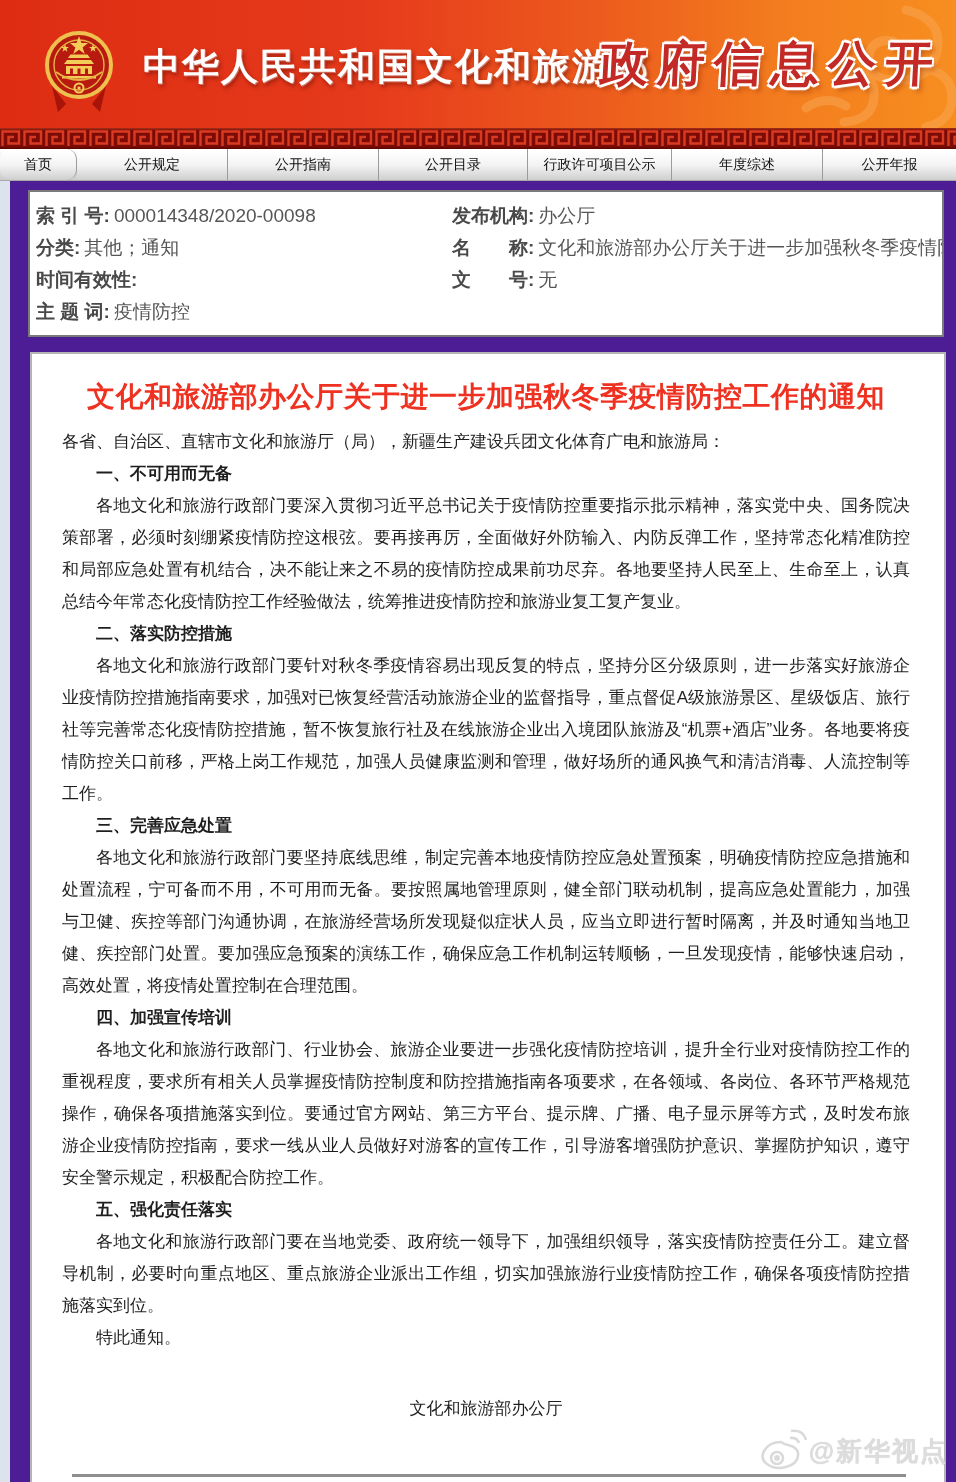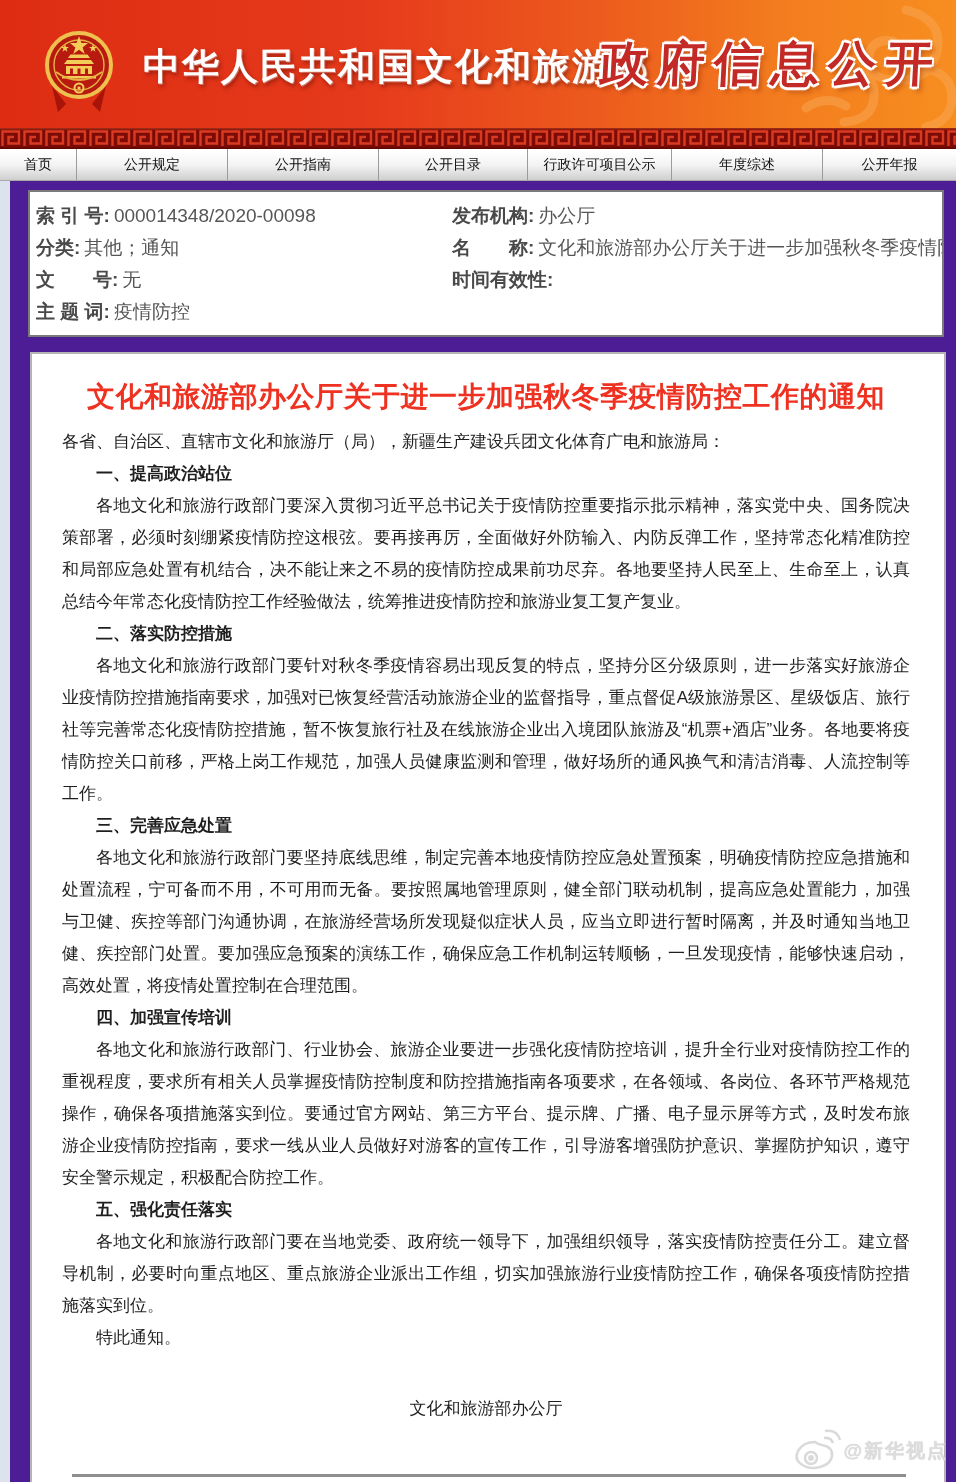--- a/index.html
+++ b/index.html
@@ -23,21 +23,21 @@
 
   
   .meander{position:absolute;top:128px;left:0;width:956px;height:21px;line-height:0;}
 
   
   .nav{position:absolute;top:149px;left:0;width:956px;height:31px;display:flex;
        border-bottom:1px solid #a8a8a8;background:linear-gradient(#ffffff,#cccccc);}
   .tab{display:flex;align-items:center;justify-content:center;font-size:14px;color:#101010;
        background:linear-gradient(#ffffff 8%,#f3f3f3 52%,#cfcfcf 100%);
        border-right:1px solid #9b9b9b;box-sizing:border-box;cursor:pointer;white-space:nowrap;}
-  .tab:nth-child(1){width:77px;}
+  .tab:nth-child(1){width:77px;border-radius:10px;}
   .tab:nth-child(2){width:151px;}
   .tab:nth-child(3){width:151px;}
   .tab:nth-child(4){width:149px;font-family:Liberation Serif, serif;}
   .tab:nth-child(5){width:144px;}
   .tab:nth-child(6){width:151px;}
   .tab:nth-child(7){flex:1;border-right:none;}
 
   .left-strip{position:absolute;left:0;top:181px;width:10px;height:1301px;background:#dde3ec;}
 
   
@@ -56,21 +56,21 @@
              line-height:38px;letter-spacing:0.5px;}
   .doc p{margin:0;line-height:32px;text-align:justify;}
   .doc h3{margin:0;line-height:32px;font-size:17px;font-weight:bold;text-indent:2em;}
   .indent{text-indent:2em;}
   .sig{margin-top:36px !important;text-align:center !important;line-height:37px !important;}
 
   .bottom-rule{position:absolute;left:72px;top:1474px;width:834px;height:3px;background:#8e8e8e;}
 
   
   .watermark{position:absolute;right:8px;top:1428px;display:flex;align-items:center;color:#d8d8d8;}
-  .watermark .wm-text{font-size:19px;font-weight:bold;letter-spacing:2px;color:#dcdcdc;
+  .watermark .wm-text{font-size:26px;font-weight:bold;letter-spacing:2px;color:#dcdcdc;
                       text-shadow:0 0 1px #cfcfcf;}
 </style>
 </head>
 <body>
 
 <div class="page">
 
   <header class="banner">
     <svg class="clouds" width="260" height="128" viewBox="0 0 260 128">
       <g fill="none" stroke="#f9a855" stroke-width="9" stroke-linecap="round">
@@ -155,38 +155,38 @@
       </div>
     <div class="mcell">
         <b>分类:</b>
         <span>其他；通知</span>
       </div>
     <div class="mcell">
         <b>名　　称:</b>
         <span>文化和旅游部办公厅关于进一步加强秋冬季疫情防控工作的通知</span>
       </div>
     <div class="mcell">
+        <b>时间有效性:</b>
+        <span></span>
+      </div>
+    <div class="mcell">
         <b>文　　号:</b>
         <span>无</span>
-      </div>
-    <div class="mcell">
-        <b>时间有效性:</b>
-        <span></span>
       </div>
     <div class="mcell">
         <b>主 题 词:</b>
         <span>疫情防控</span>
       </div>
   </section>
 
   <article class="doc">
     <h1 class="doc-title">文化和旅游部办公厅关于进一步加强秋冬季疫情防控工作的通知</h1>
     <p>各省、自治区、直辖市文化和旅游厅（局），新疆生产建设兵团文化体育广电和旅游局：</p>
 
-    <h3>一、提高政治站位</h3>
+    <h3>一、不可用而无备</h3>
     <p class="indent">各地文化和旅游行政部门要深入贯彻习近平总书记关于疫情防控重要指示批示精神，落实党中央、国务院决策部署，必须时刻绷紧疫情防控这根弦。要再接再厉，全面做好外防输入、内防反弹工作，坚持常态化精准防控和局部应急处置有机结合，决不能让来之不易的疫情防控成果前功尽弃。各地要坚持人民至上、生命至上，认真总结今年常态化疫情防控工作经验做法，统筹推进疫情防控和旅游业复工复产复业。</p>
 
     <h3>二、落实防控措施</h3>
     <p class="indent">各地文化和旅游行政部门要针对秋冬季疫情容易出现反复的特点，坚持分区分级原则，进一步落实好旅游企业疫情防控措施指南要求，加强对已恢复经营活动旅游企业的监督指导，重点督促A级旅游景区、星级饭店、旅行社等完善常态化疫情防控措施，暂不恢复旅行社及在线旅游企业出入境团队旅游及“机票+酒店”业务。各地要将疫情防控关口前移，严格上岗工作规范，加强人员健康监测和管理，做好场所的通风换气和清洁消毒、人流控制等工作。</p>
 
     <h3>三、完善应急处置</h3>
     <p class="indent">各地文化和旅游行政部门要坚持底线思维，制定完善本地疫情防控应急处置预案，明确疫情防控应急措施和处置流程，宁可备而不用，不可用而无备。要按照属地管理原则，健全部门联动机制，提高应急处置能力，加强与卫健、疾控等部门沟通协调，在旅游经营场所发现疑似症状人员，应当立即进行暂时隔离，并及时通知当地卫健、疾控部门处置。要加强应急预案的演练工作，确保应急工作机制运转顺畅，一旦发现疫情，能够快速启动，高效处置，将疫情处置控制在合理范围。</p>
 
     <h3>四、加强宣传培训</h3>
     <p class="indent">各地文化和旅游行政部门、行业协会、旅游企业要进一步强化疫情防控培训，提升全行业对疫情防控工作的重视程度，要求所有相关人员掌握疫情防控制度和防控措施指南各项要求，在各领域、各岗位、各环节严格规范操作，确保各项措施落实到位。要通过官方网站、第三方平台、提示牌、广播、电子显示屏等方式，及时发布旅游企业疫情防控指南，要求一线从业人员做好对游客的宣传工作，引导游客增强防护意识、掌握防护知识，遵守安全警示规定，积极配合防控工作。</p>

